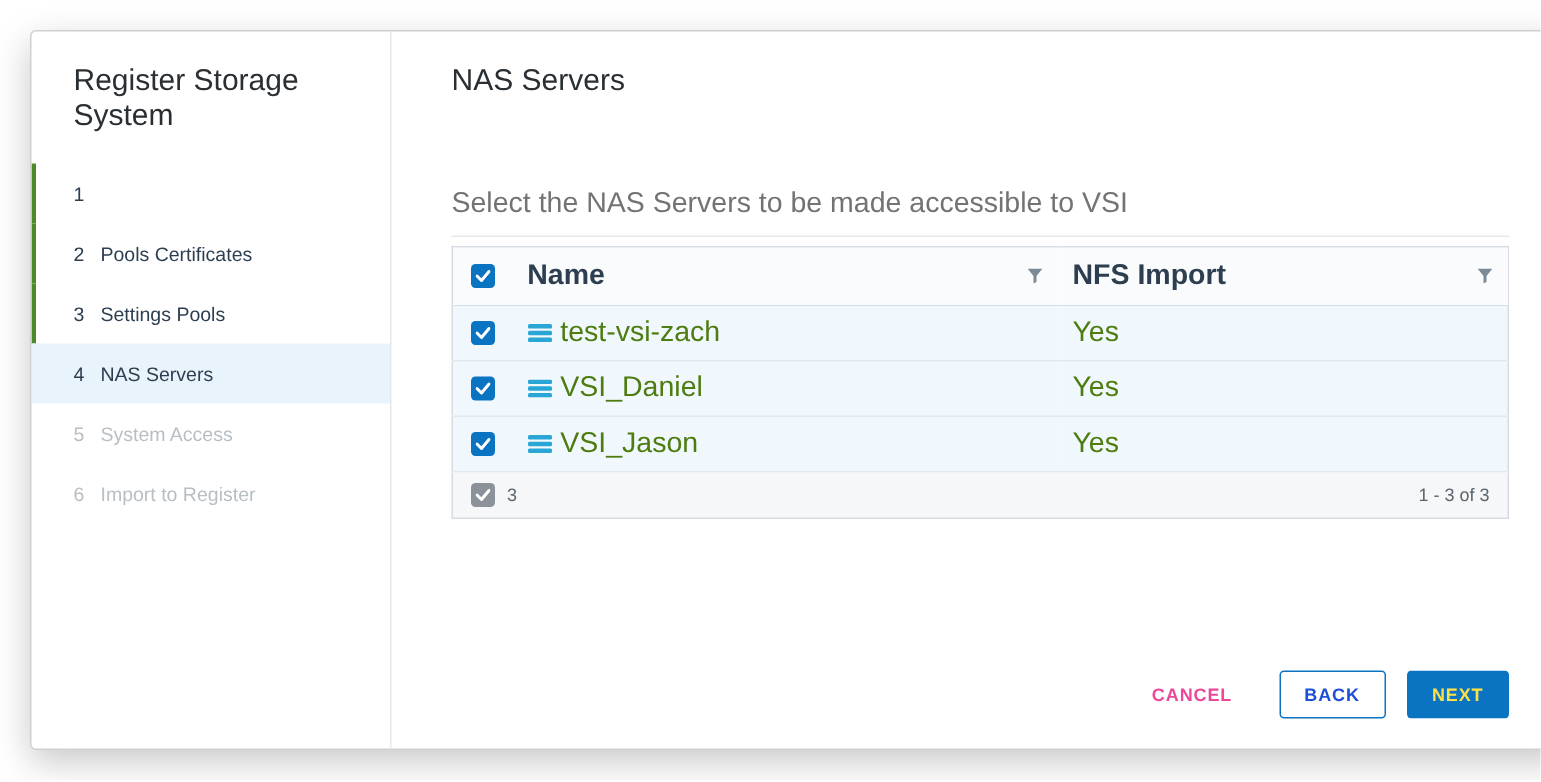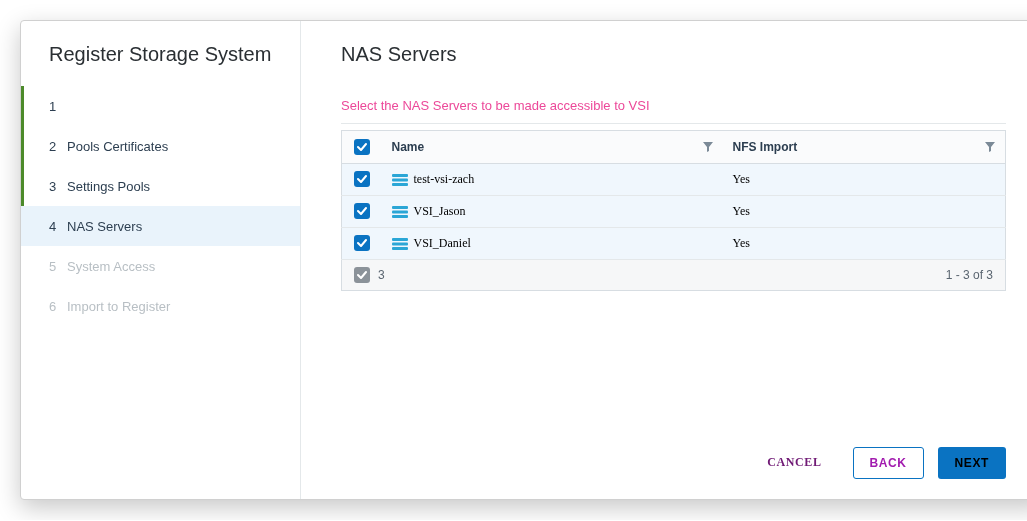--- a/index.html
+++ b/index.html
@@ -14,21 +14,21 @@
     width: 1027px;
     height: 480px;
     border: 1px solid #d0d0d0;
     border-radius: 4px;
     display: flex;
     box-shadow: 0 8px 24px rgba(0,0,0,0.22);
     background: #fff;
     overflow: hidden;
   }
   .sidebar {
-    width: 280px;
+    width: 240px;
     border-right: 1px solid #e4e8ea;
     padding: 22px 0 0 0;
     display: flex;
     flex-direction: column;
   }
   .sidebar-title {
     font-size: 20px;
     font-weight: 400;
     color: #2a2f33;
     padding: 0 28px 20px 28px;
@@ -75,55 +75,55 @@
     display: flex;
     flex-direction: column;
   }
   .page-title {
     font-size: 20px;
     font-weight: 400;
     color: #2a2f33;
     margin-bottom: 32px;
   }
   .description {
-    font-size: 13px;
-    color: #ec4899;
+    font-size: 19px;
+    color: #737373;
     margin-bottom: 10px;
+    margin-top: 27px;
   }
   hr.sep {
     border: none;
     border-top: 1px solid #e4e8ea;
     margin: 0 0 6px 0;
   }
 
   table.grid {
     width: 100%;
     border-collapse: collapse;
-    font-size: 12px;
+    font-size: 19px;
     border: 1px solid #d7dde2;
   }
   table.grid th {
     text-align: left;
     font-weight: 600;
     color: #2c3e50;
     padding: 8px 10px;
     border-bottom: 1px solid #d7dde2;
     background: #fafbfc;
     position: relative;
   }
   table.grid th.checkbox-col, table.grid td.checkbox-col {
     width: 40px;
     text-align: center;
   }
   table.grid td {
     padding: 7px 10px;
     border-bottom: 1px solid #e4e8ea;
     background: #f0f7fd;
-    color: #000000;
-    font-family: Liberation Serif, serif;
+    color: #4d7c0f;
   }
   .filter-icon {
     position: absolute;
     right: 10px;
     top: 50%;
     transform: translateY(-50%);
     color: #7b8a97;
     cursor: pointer;
   }
   .filter-icon svg { display: block; }
@@ -178,30 +178,29 @@
     font-size: 12px;
     font-weight: 600;
     letter-spacing: 0.6px;
     padding: 8px 16px;
     border-radius: 3px;
     cursor: pointer;
     border: 1px solid transparent;
     background: transparent;
   }
   .btn-link {
-    color: #701a75;
-    font-family: Liberation Serif, serif;
+    color: #ec4899;
   }
   .btn-outline {
-    color: #a21caf;
+    color: #1d4ed8;
     border-color: #0a73c2;
   }
   .btn-primary {
     background: #0a73c2;
-    color: #000000;
+    color: #fde047;
   }
 </style>
 </head>
 <body>
 
 <div class="wizard">
 
   <aside class="sidebar">
     <div class="sidebar-title">Register Storage System</div>
     <ul class="steps">
@@ -285,36 +284,36 @@
                 <svg width="10" height="10" viewBox="0 0 10 10">
                   <path d="M1 5 L4 8 L9 2" stroke="#fff" stroke-width="2" fill="none" stroke-linecap="round" stroke-linejoin="round"></path>
                 </svg>
               </span></td>
             <td><span class="nas-icon">
                 <svg width="16" height="12" viewBox="0 0 16 12">
                   <rect x="0" y="0" width="16" height="3" rx="1" fill="#2aa6d6"></rect>
                   <rect x="0" y="4.5" width="16" height="3" rx="1" fill="#2aa6d6"></rect>
                   <rect x="0" y="9" width="16" height="3" rx="1" fill="#2aa6d6"></rect>
                 </svg>
-              </span><span>VSI_Jason</span></td>
+              </span><span>VSI_Daniel</span></td>
             <td>Yes</td>
           </tr>
           <tr class="row">
             <td class="checkbox-col"><span class="cb">
                 <svg width="10" height="10" viewBox="0 0 10 10">
                   <path d="M1 5 L4 8 L9 2" stroke="#fff" stroke-width="2" fill="none" stroke-linecap="round" stroke-linejoin="round"></path>
                 </svg>
               </span></td>
             <td><span class="nas-icon">
                 <svg width="16" height="12" viewBox="0 0 16 12">
                   <rect x="0" y="0" width="16" height="3" rx="1" fill="#2aa6d6"></rect>
                   <rect x="0" y="4.5" width="16" height="3" rx="1" fill="#2aa6d6"></rect>
                   <rect x="0" y="9" width="16" height="3" rx="1" fill="#2aa6d6"></rect>
                 </svg>
-              </span><span>VSI_Daniel</span></td>
+              </span><span>VSI_Jason</span></td>
             <td>Yes</td>
           </tr>
         </tbody>
     </table>
 
     <div class="grid-footer">
       <div class="left">
         <span class="cb gray">
           <svg width="10" height="10" viewBox="0 0 10 10">
               <path d="M1 5 L4 8 L9 2" stroke="#fff" stroke-width="2" fill="none" stroke-linecap="round" stroke-linejoin="round"></path>

